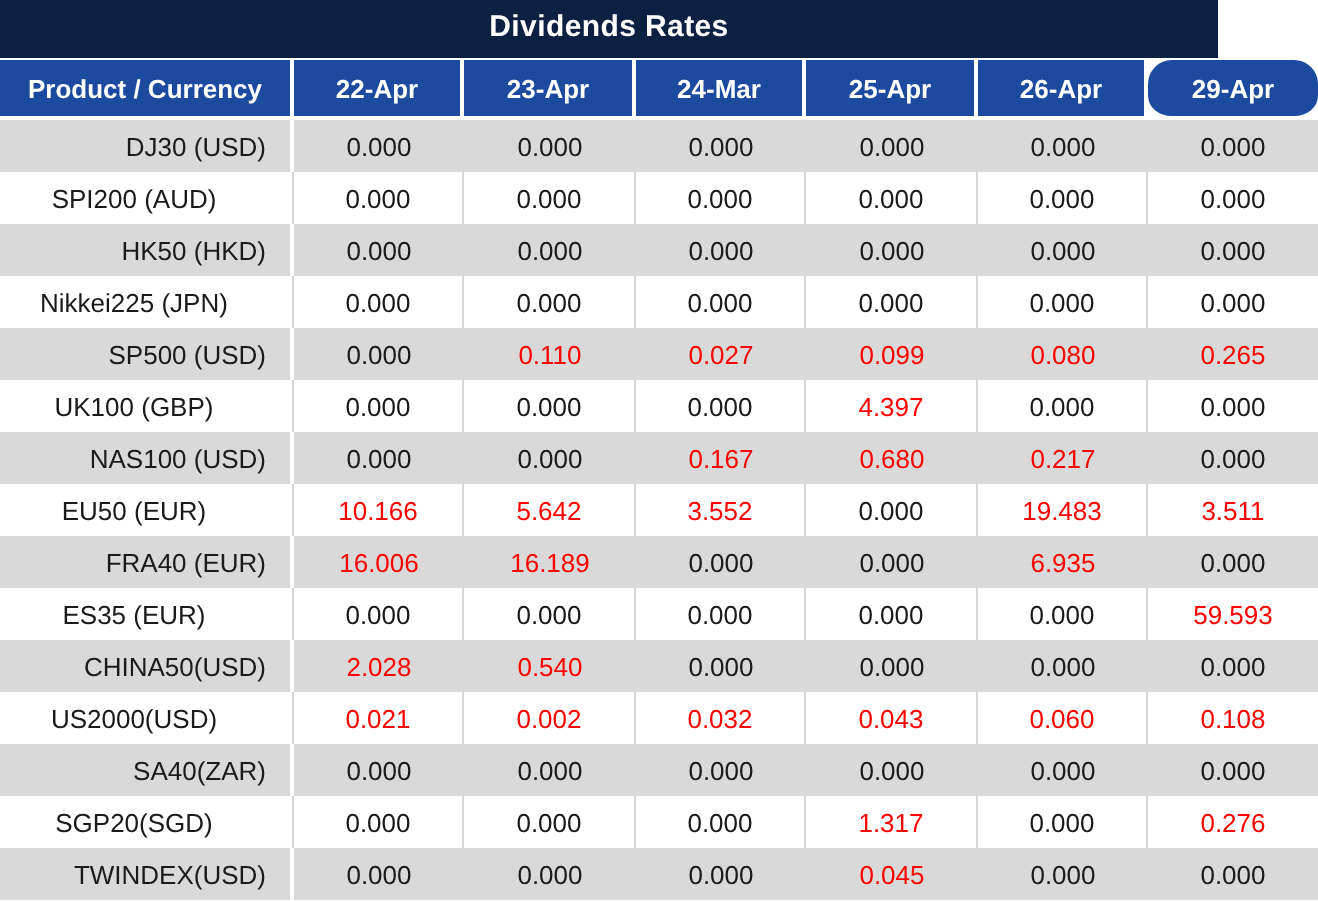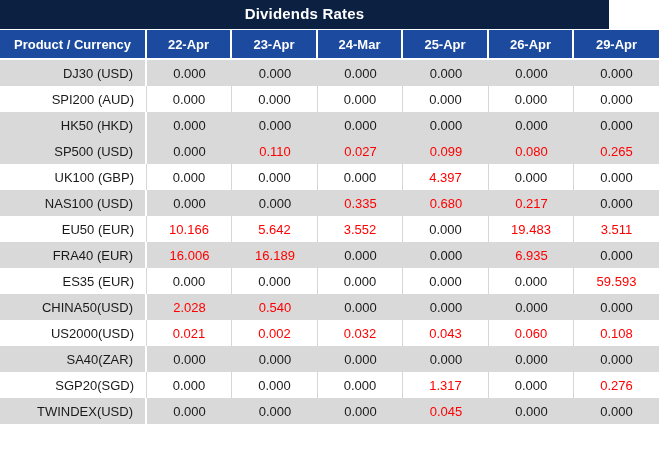--- a/index.html
+++ b/index.html
@@ -26,31 +26,31 @@
   col.c-label{width:147px;}
   col.c-date{width:85px;}
   col.c-date-w{width:86px;}
   thead th{
     background:var(--header-bg);color:var(--header-text);
     height:30px;font-size:13px;font-weight:bold;text-align:center;
     border-right:2px solid #ffffff;border-bottom:2px solid #ffffff;
     vertical-align:middle;
   }
   thead th.label-col{font-weight:bold;}
-  thead th:last-child{border-right:none;}
+  thead th:last-child{border-right:none;border-radius:12px;}
   tbody td{
     height:26px;font-size:13px;text-align:center;vertical-align:middle;
     color:var(--zero-text);
   }
   tbody td.label-cell{
     text-align:right;padding-right:12px;
   }
   tr.gray td{background:var(--row-alt-bg);}
   tr.gray td.label-cell{border-right:2px solid #ffffff;margin-top:35px;}
-  tr.white td{background:#ffffff;border-right:1px solid var(--divider-gray);}
+  tr.white td{background:#ffffff;border-right:1px solid var(--divider-gray);text-align:center;}
   tr.white td:last-child{border-right:none;}
   tbody td.nonzero{color:var(--nonzero-text);}
 </style>
 </head>
 <body>
 
 <div class="app">
   <div class="title-bar">Dividends Rates</div>
   <table>
     <colgroup>
@@ -94,20 +94,29 @@
         </tr>
         <tr class="gray">
           <td class="label-cell">HK50 (HKD)</td>
           <td class="value-cell">0.000</td>
           <td class="value-cell">0.000</td>
           <td class="value-cell">0.000</td>
           <td class="value-cell">0.000</td>
           <td class="value-cell">0.000</td>
           <td class="value-cell">0.000</td>
         </tr>
+        <tr class="white">
+          <td class="label-cell">Nikkei225 (JPN)</td>
+          <td class="value-cell">0.000</td>
+          <td class="value-cell">0.000</td>
+          <td class="value-cell">0.000</td>
+          <td class="value-cell">0.000</td>
+          <td class="value-cell">0.000</td>
+          <td class="value-cell">0.000</td>
+        </tr>
         <tr class="gray">
           <td class="label-cell">SP500 (USD)</td>
           <td class="value-cell">0.000</td>
           <td class="value-cell nonzero">0.110</td>
           <td class="value-cell nonzero">0.027</td>
           <td class="value-cell nonzero">0.099</td>
           <td class="value-cell nonzero">0.080</td>
           <td class="value-cell nonzero">0.265</td>
         </tr>
         <tr class="white">
@@ -116,21 +125,21 @@
           <td class="value-cell">0.000</td>
           <td class="value-cell">0.000</td>
           <td class="value-cell nonzero">4.397</td>
           <td class="value-cell">0.000</td>
           <td class="value-cell">0.000</td>
         </tr>
         <tr class="gray">
           <td class="label-cell">NAS100 (USD)</td>
           <td class="value-cell">0.000</td>
           <td class="value-cell">0.000</td>
-          <td class="value-cell nonzero">0.335</td>
+          <td class="value-cell nonzero">0.167</td>
           <td class="value-cell nonzero">0.680</td>
           <td class="value-cell nonzero">0.217</td>
           <td class="value-cell">0.000</td>
         </tr>
         <tr class="white">
           <td class="label-cell">EU50 (EUR)</td>
           <td class="value-cell nonzero">10.166</td>
           <td class="value-cell nonzero">5.642</td>
           <td class="value-cell nonzero">3.552</td>
           <td class="value-cell">0.000</td>

